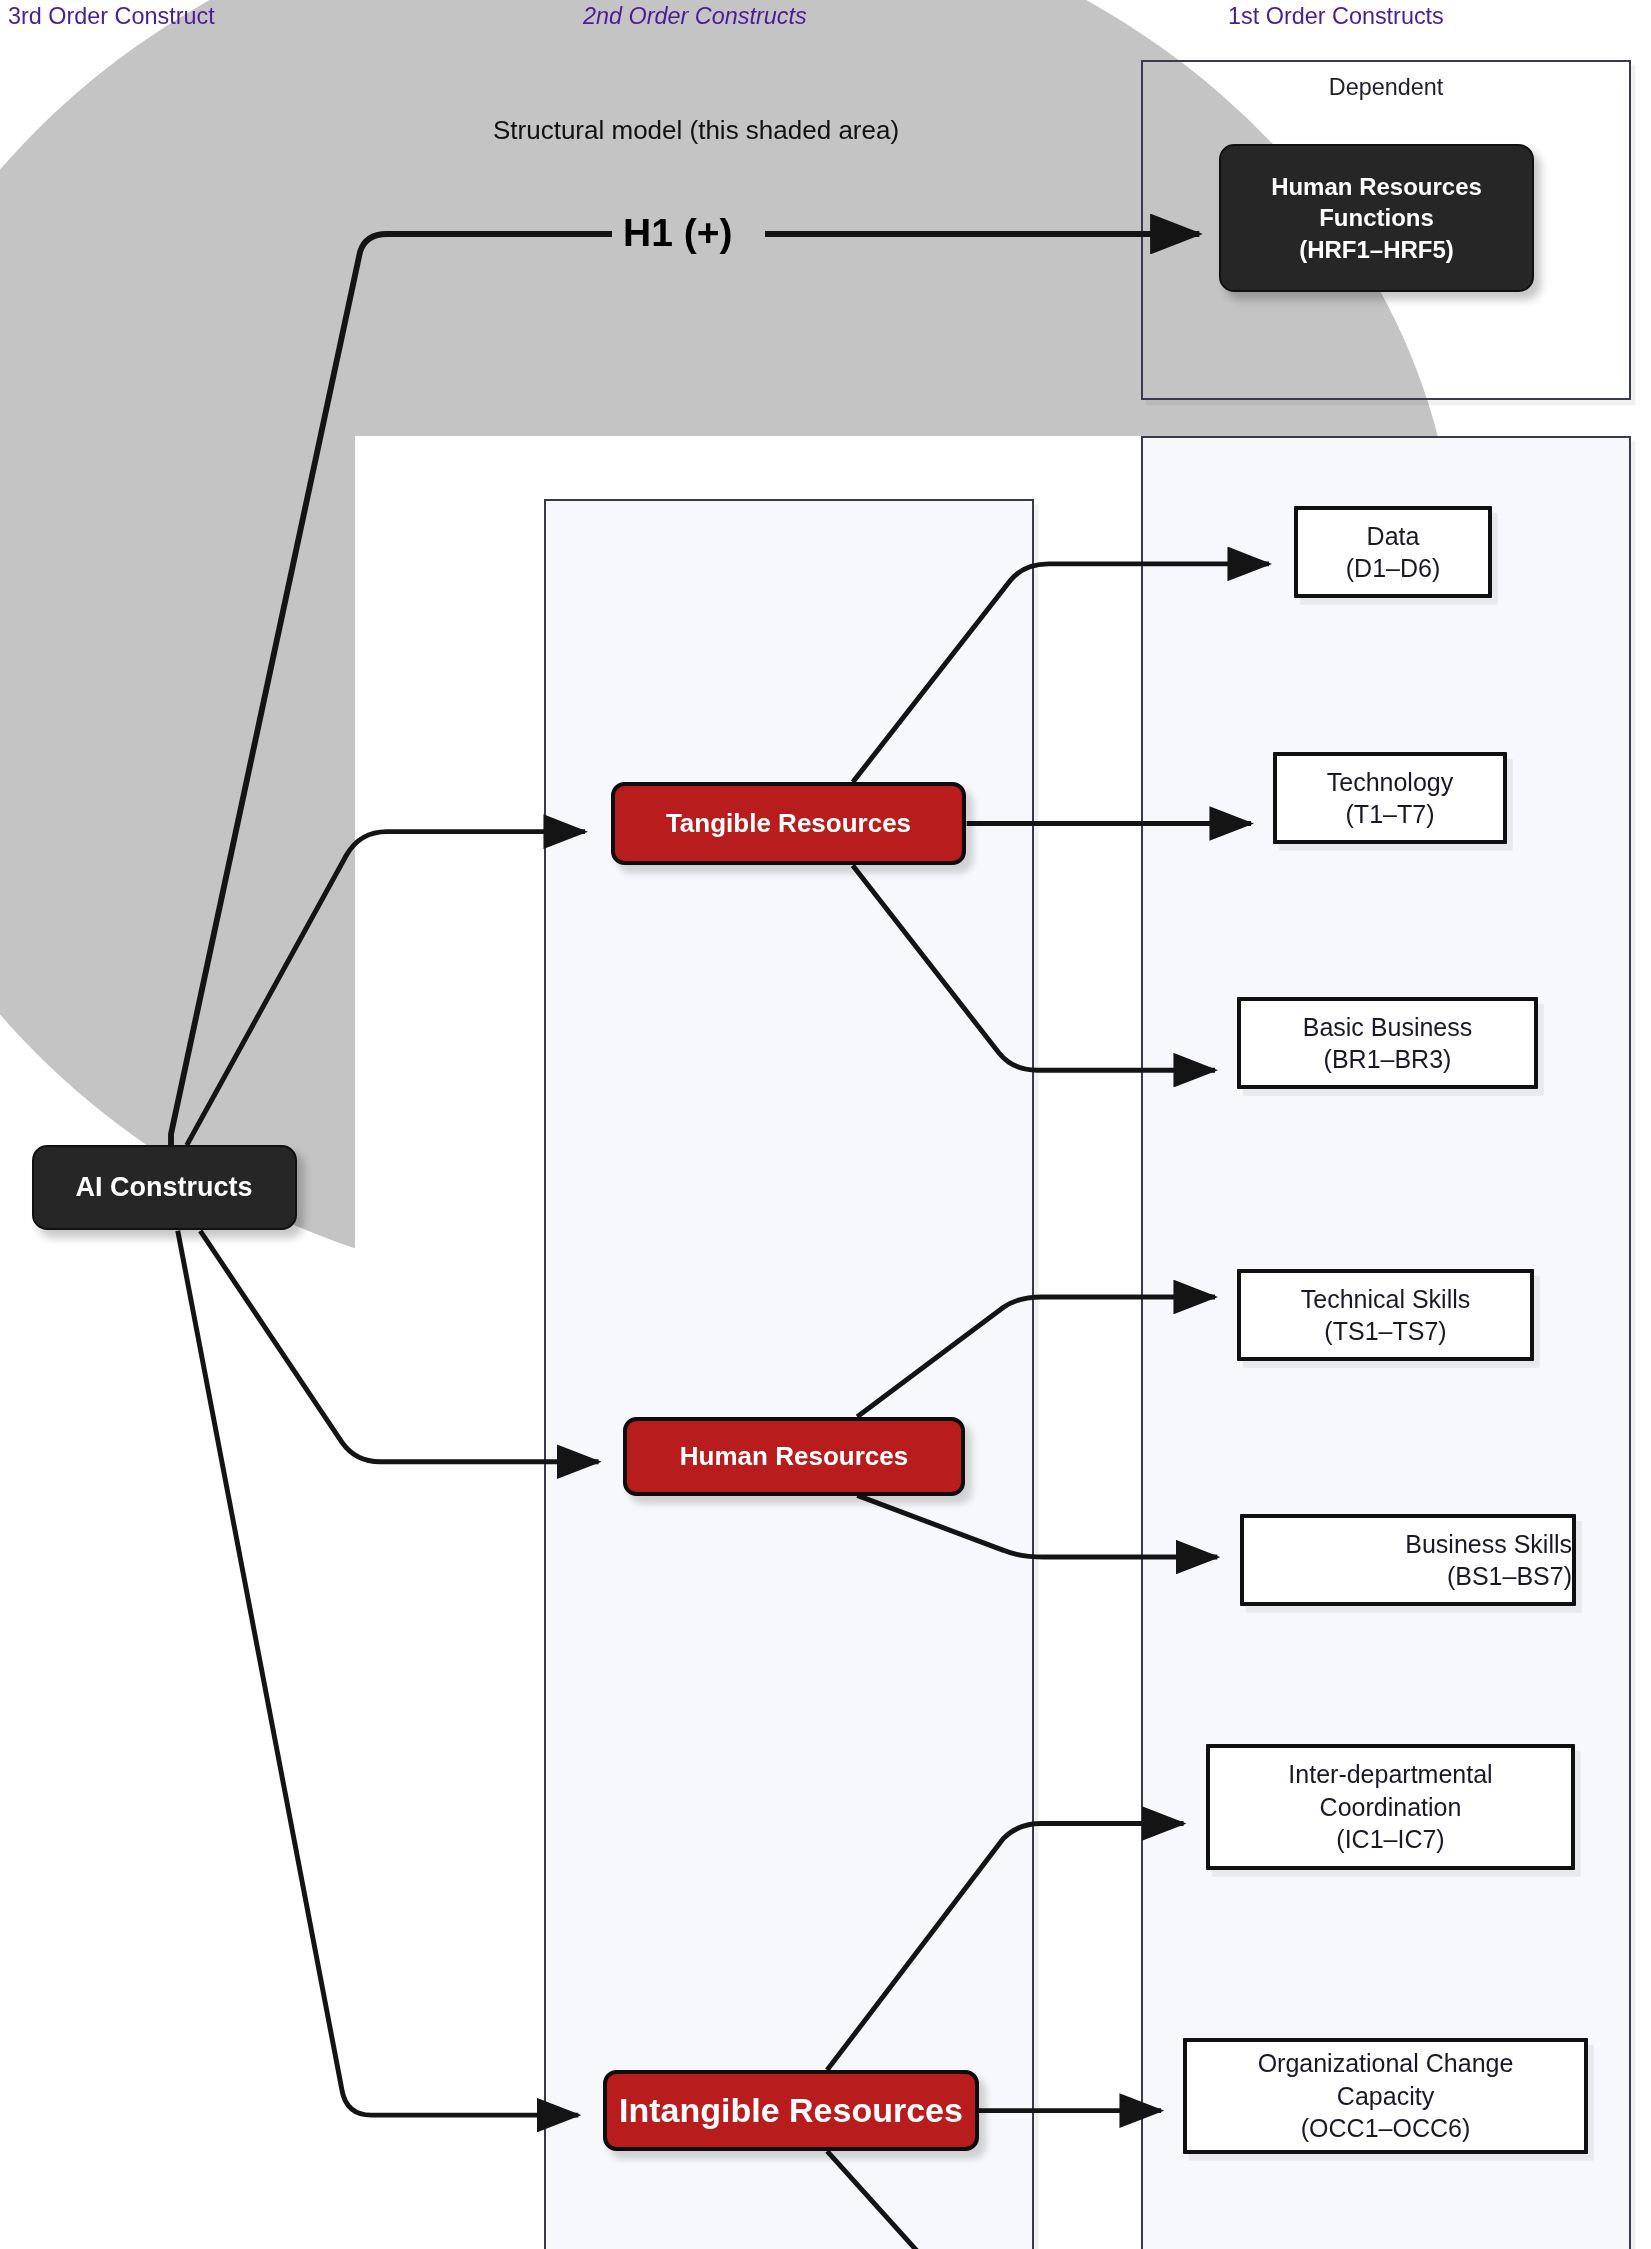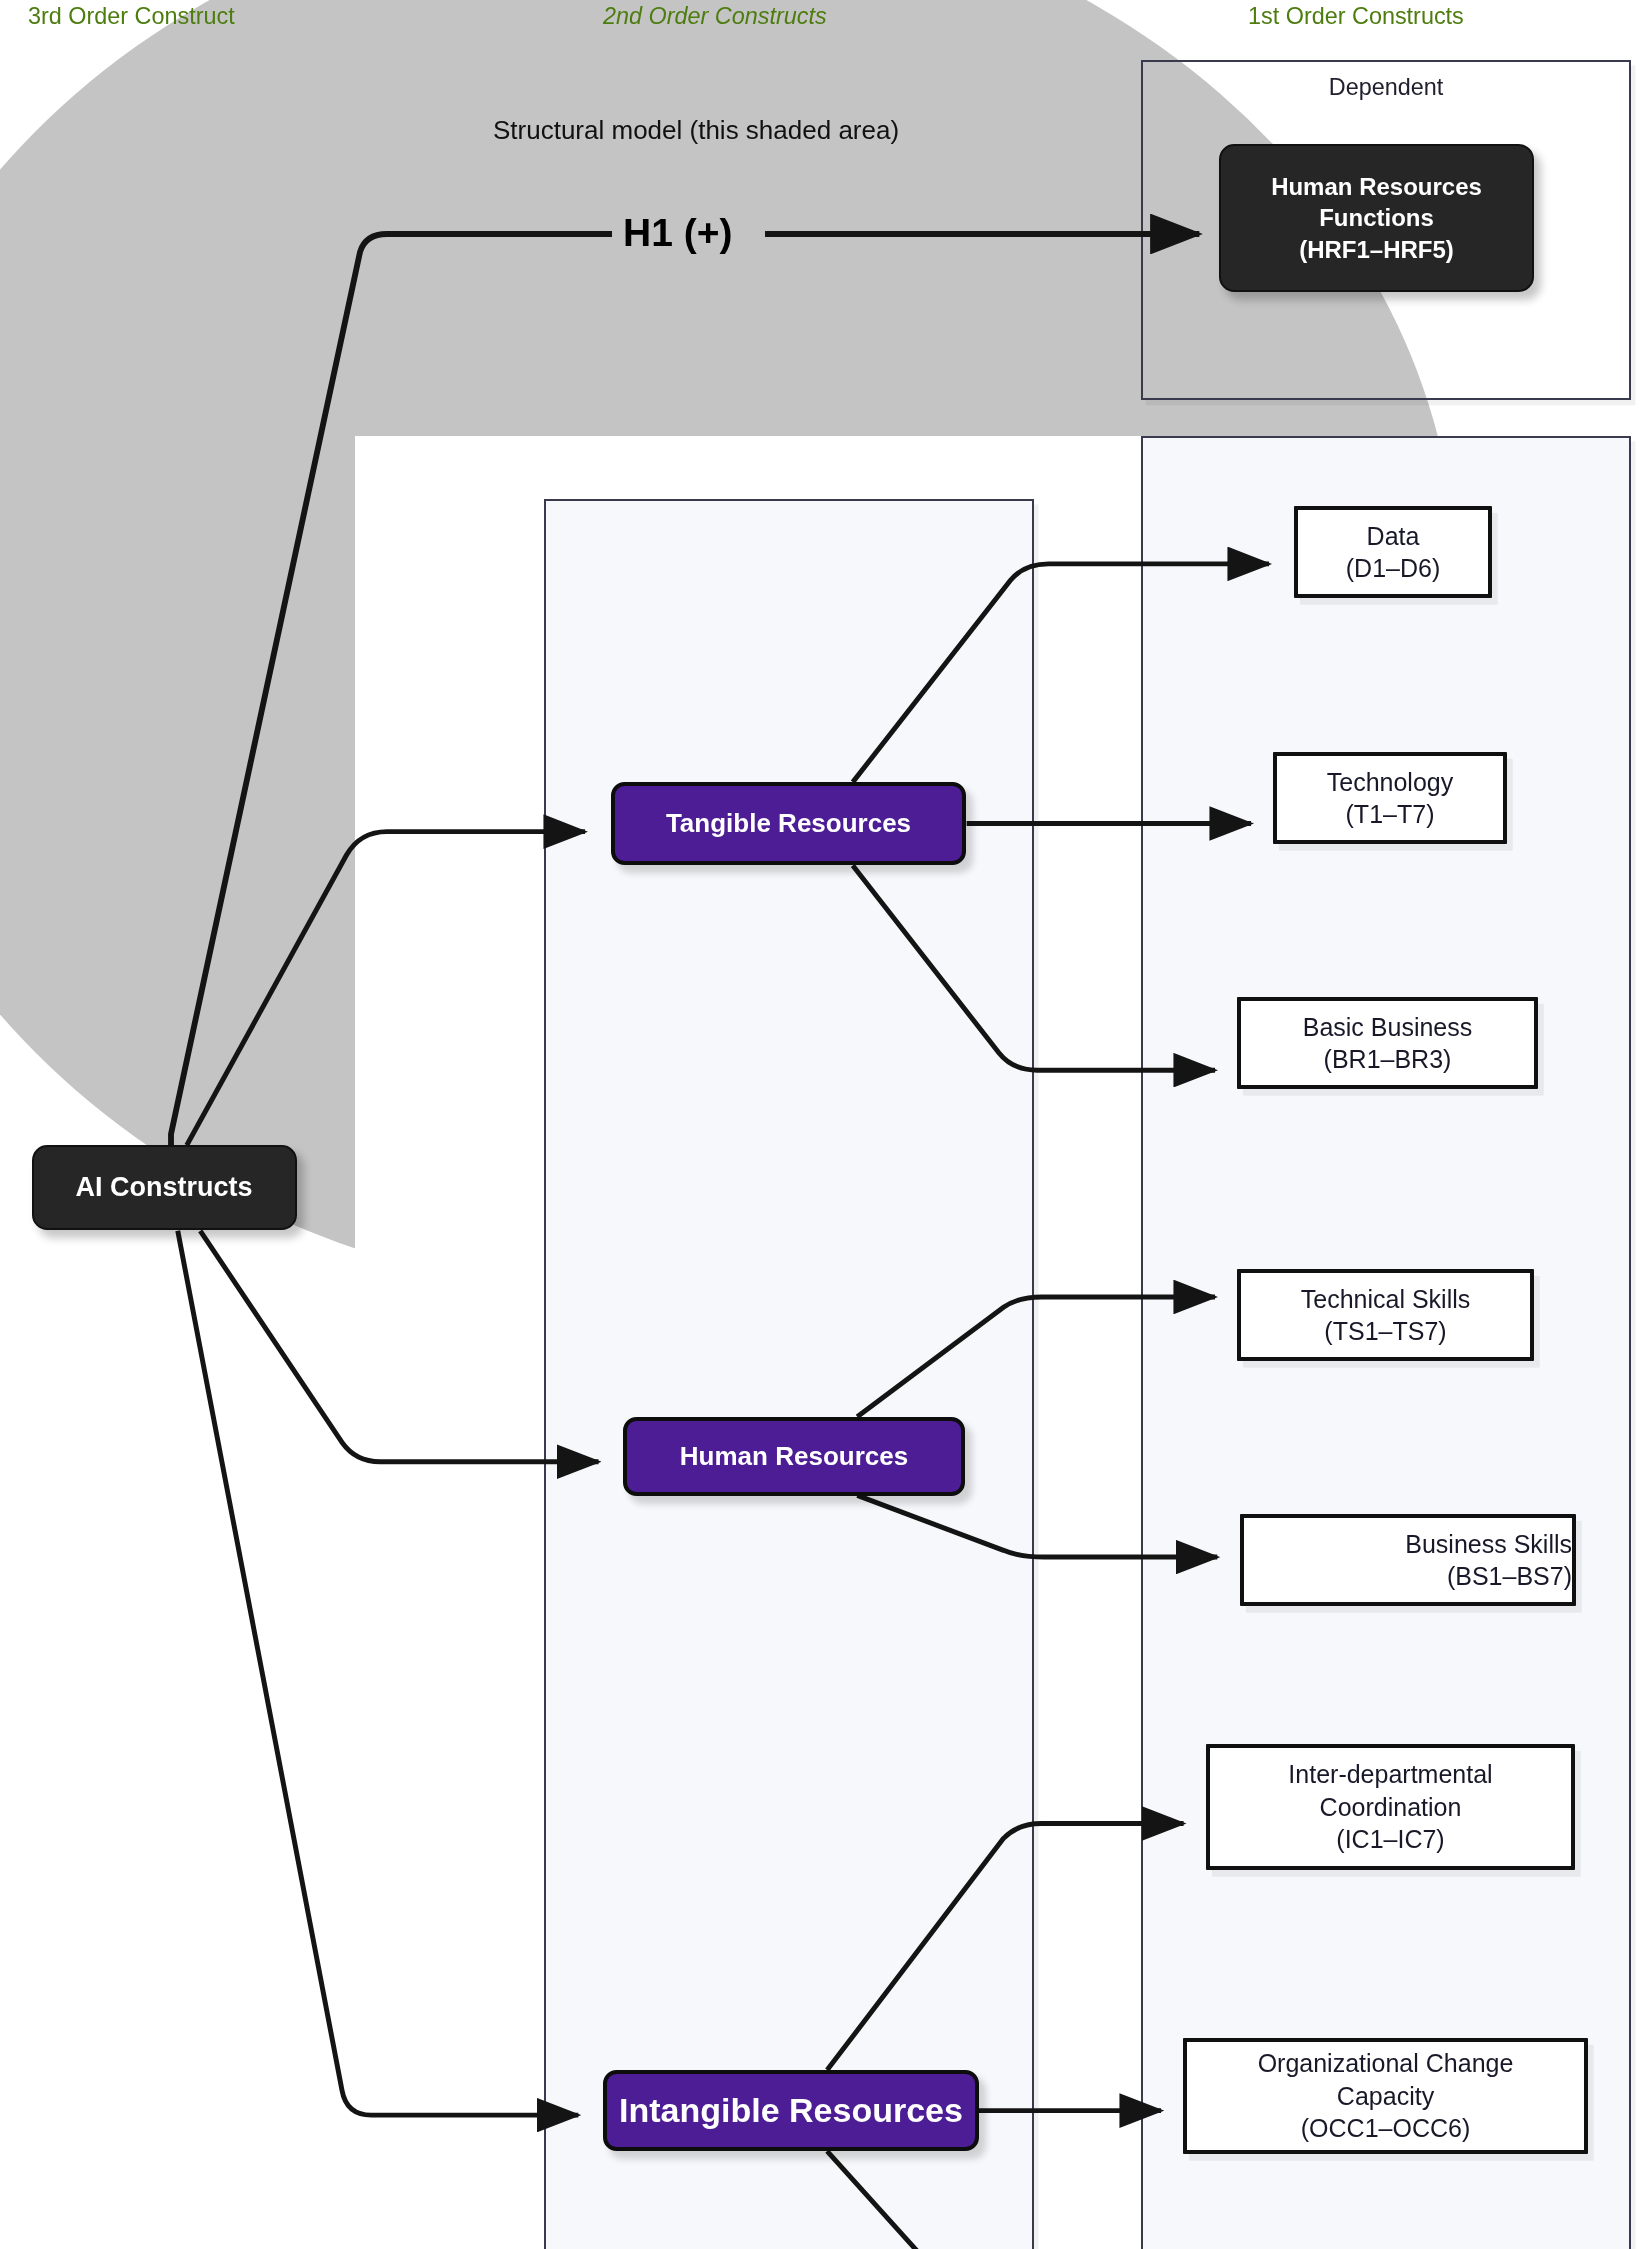--- a/index.html
+++ b/index.html
@@ -12,24 +12,23 @@
     overflow:hidden;
   }
   #stage svg.layer{
     position:absolute;left:0;top:0;width:1652px;height:2544px;
     pointer-events:none;
   }
   
   .col-label{
     position:absolute;
     font-size:23.4px;
-    color:#4d7c0f;
+    color:#4c1d95;
     white-space:nowrap;
     font-family:"Liberation Sans", sans-serif;
-    margin-left:20px;
   }
   
   .annot{
     position:absolute;
     font-size:26px;
     color:#111111;
     white-space:pre-line;
     line-height:1.22;
     font-family:"Liberation Sans", sans-serif;
   }
@@ -78,21 +77,21 @@
   }
   .node.dark{
     background:#262626;
     border:2.7px solid #111111;
     border-radius:15.3px;
     color:#ffffff;
     font-weight:bold;
     box-shadow:6.3px 7.2px 8px rgba(0,0,0,0.22);
   }
   .node.mid{
-    background:#4c1d95;
+    background:#b91c1c;
     border:4.5px solid #0d0d0d;
     border-radius:13.5px;
     color:#ffffff;
     font-weight:bold;
     box-shadow:6.3px 7.2px 7.2px rgba(0,0,0,0.16);
   }
   .node.light{
     background:#ffffff;
     border:4px solid #101010;
     border-radius:0.9px;

